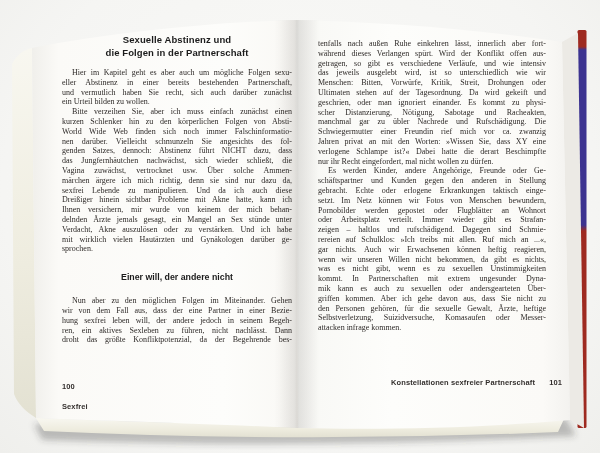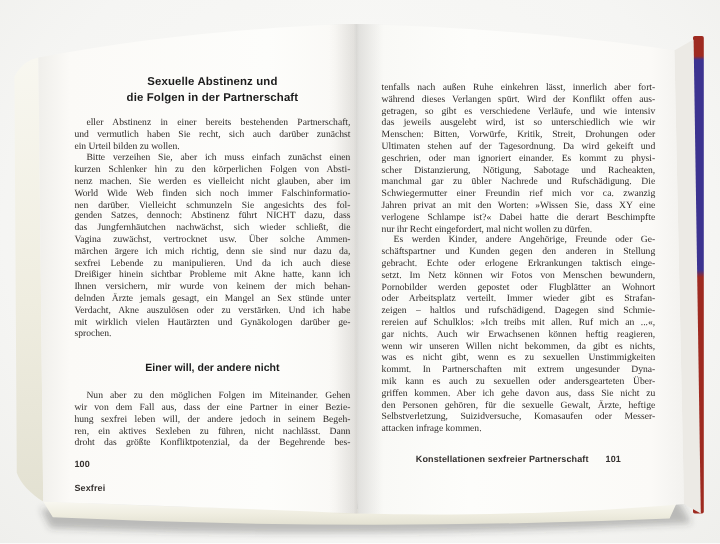--- a/index.html
+++ b/index.html
@@ -13,21 +13,21 @@
   }
   html,body{margin:0;padding:0;}
   .scene{
     position:relative;
     width:600px;height:453px;
     overflow:hidden;
     background:radial-gradient(ellipse at 50% 42%, #fafaf8 0%, var(--background) 70%, #efefec 100%);
     font-family:"Liberation Serif", serif;
   }
   .book-art{position:absolute;inset:0;pointer-events:none;}
-  .col{position:absolute;color:var(--ink);margin-top:29px;}
+  .col{position:absolute;color:var(--ink);}
   .left-col{left:62px;top:33px;width:230px;}
   .right-col{left:318px;top:39px;width:228px;}
   .chapter-heading{
     font-family:"Liberation Sans", sans-serif;
     font-weight:700;
     font-size:9.5px;line-height:13px;
     text-align:center;color:var(--heading-ink);
     letter-spacing:.1px;
   }
   .body-text{margin-top:9px;font-size:8px;line-height:9.8px;}
@@ -41,21 +41,21 @@
     text-align:center;color:var(--heading-ink);
     margin:17px 0 13px 0;
   }
   .footer{
     position:absolute;
     font-family:"Liberation Sans", sans-serif;
     font-weight:700;font-size:7.5px;line-height:9px;
     color:#34302e;letter-spacing:.1px;
   }
   .footer-left{left:62px;top:382px;width:230px;display:flex;gap:11px;flex-direction:column;}
-  .footer-right{left:318px;top:378px;width:228px;text-align:center;}
+  .footer-right{left:334px;top:378px;width:228px;text-align:right;}
   .footer-right .pagenum{display:inline-block;margin-left:12px;}
   .stop-red{stop-color:var(--cover-red);}
   .stop-blue{stop-color:var(--cover-blue);}
 </style>
 </head>
 <body>
 
 <div class="scene">
 
   <svg class="book-art" width="600" height="453" viewBox="0 0 600 453" xmlns="http://www.w3.org/2000/svg">
@@ -116,28 +116,28 @@
     <rect x="274" y="20" width="46" height="408" fill="url(#gutter)"></rect>
   </svg>
 
   <div class="col left-col">
     <div class="chapter-heading">
       <div>Sexuelle Abstinenz und</div>
       <div>die Folgen in der Partnerschaft</div>
     </div>
     <div class="body-text">
         <div class="paragraph indent">
+          <div class="line">Hier im Kapitel geht es aber auch um mögliche Folgen sexu-</div>
           <div class="line">eller Abstinenz in einer bereits bestehenden Partnerschaft,</div>
           <div class="line">und vermutlich haben Sie recht, sich auch darüber zunächst</div>
           <div class="line end">ein Urteil bilden zu wollen.</div>
         </div>
         <div class="paragraph indent">
           <div class="line">Bitte verzeihen Sie, aber ich muss einfach zunächst einen</div>
           <div class="line">kurzen Schlenker hin zu den körperlichen Folgen von Absti-</div>
-          <div class="line">nenz machen. Sie werden es vielleicht nicht glauben, aber im</div>
           <div class="line">World Wide Web finden sich noch immer Falschinformatio-</div>
           <div class="line">nen darüber. Vielleicht schmunzeln Sie angesichts des fol-</div>
           <div class="line">genden Satzes, dennoch: Abstinenz führt NICHT dazu, dass</div>
           <div class="line">das Jungfernhäutchen nachwächst, sich wieder schließt, die</div>
           <div class="line">Vagina zuwächst, vertrocknet usw. Über solche Ammen-</div>
           <div class="line">märchen ärgere ich mich richtig, denn sie sind nur dazu da,</div>
           <div class="line">sexfrei Lebende zu manipulieren. Und da ich auch diese</div>
           <div class="line">Dreißiger hinein sichtbar Probleme mit Akne hatte, kann ich</div>
           <div class="line">Ihnen versichern, mir wurde von keinem der mich behan-</div>
           <div class="line">delnden Ärzte jemals gesagt, ein Mangel an Sex stünde unter</div>

